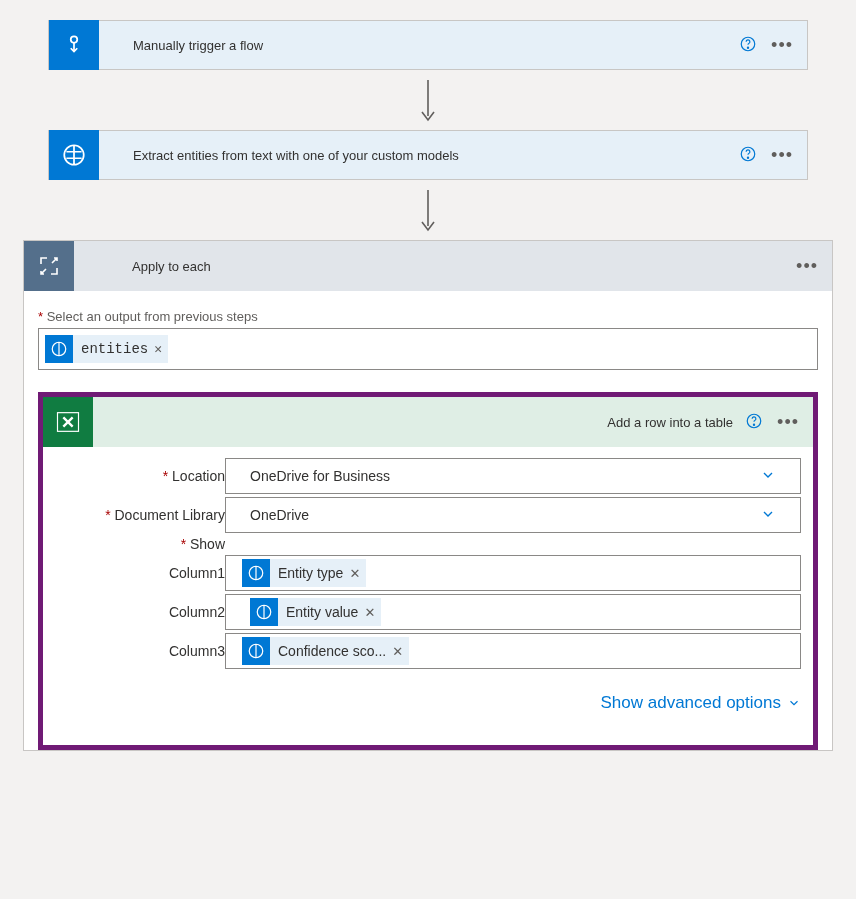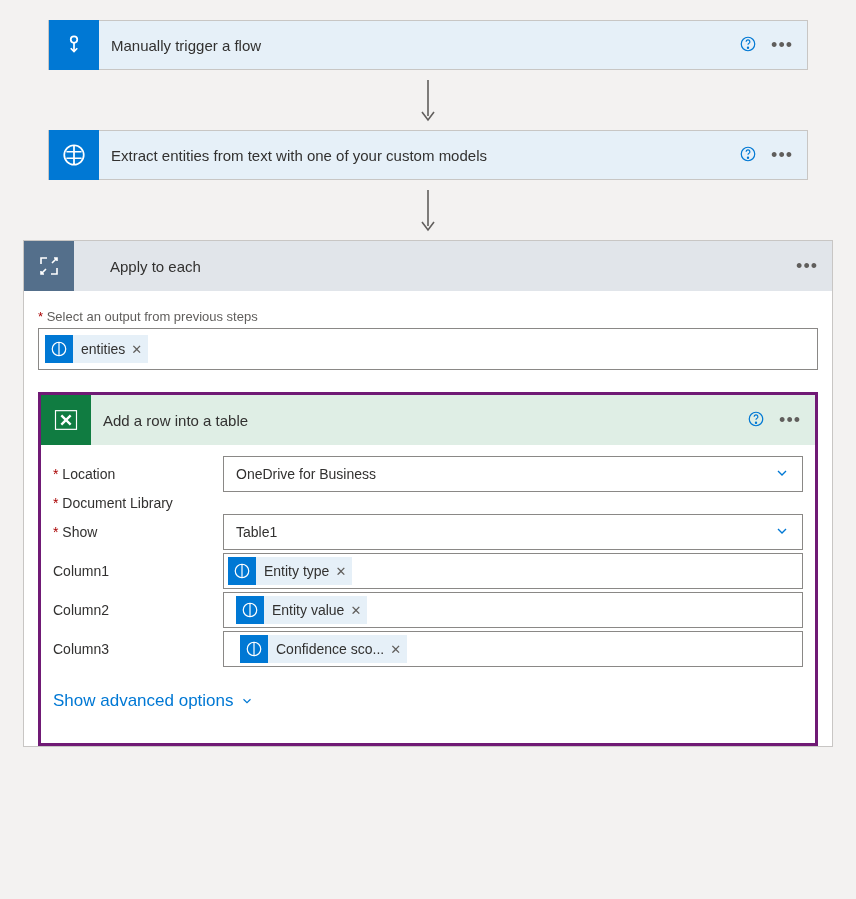--- a/index.html
+++ b/index.html
@@ -27,22 +27,23 @@
     display: flex;
     align-items: center;
     justify-content: center;
     flex-shrink: 0;
     color: #fff;
   }
   .step-icon.blue { background: #0078d4; }
   .step-title {
     flex: 1;
     padding: 0 12px;
-    font-size: 15px;
-    color: #323130;
+    font-size: 13px;
+    color: #323130;
+    margin-left: 22px;
   }
   .step-actions {
     display: flex;
     align-items: center;
     gap: 14px;
     padding-right: 14px;
   }
   .help-icon { color: #0078d4; cursor: pointer; }
   .ellipsis { color: #605e5c; cursor: pointer; font-size: 18px; letter-spacing: 1px; line-height: 1; }
   .arrow-connector {
@@ -76,20 +77,21 @@
   .apply-body { padding: 18px 14px 0 14px; }
   .req-label { font-size: 13px; color: #605e5c; margin-bottom: 4px; }
   .req-ast { color: #a80000; }
   .token-input {
     border: 1px solid #8a8886;
     padding: 6px;
     min-height: 36px;
     display: flex;
     align-items: center;
     gap: 6px;
+    font-family: Liberation Mono, monospace;
   }
   .token {
     display: inline-flex;
     align-items: center;
     background: #e6f0f8;
     height: 28px;
     padding-right: 6px;
     font-size: 14px;
     color: #323130;
   }
@@ -98,21 +100,22 @@
     height: 28px;
     background: #0078d4;
     display: flex;
     align-items: center;
     justify-content: center;
     margin-right: 8px;
   }
   .token-x { margin-left: 6px; cursor: pointer; color: #605e5c; font-size: 13px; }
   .inner-card {
     margin: 22px 0 0 0;
-    border: 3px solid #701a75;
+    border: 5px solid #701a75;
+    text-align: right;
   }
   .inner-header {
     display: flex;
     align-items: center;
     height: 50px;
     background: #dfeee5;
   }
   .inner-icon {
     width: 50px;
     height: 50px;
@@ -132,21 +135,21 @@
     font-size: 14px;
     color: #323130;
     flex-shrink: 0;
   }
   .form-field {
     flex: 1;
     border: 1px solid #8a8886;
     height: 36px;
     display: flex;
     align-items: center;
-    padding: 0 12px;
+    padding: 0 24px;
     justify-content: space-between;
     color: #323130;
     font-size: 14px;
   }
   .chev { color: #0078d4; }
   .folder { color: #0078d4; }
   .adv-link {
     color: #0078d4;
     font-size: 17px;
     padding: 24px 0 20px 0;
@@ -268,36 +271,36 @@
           <div class="form-field">
             <span>OneDrive for Business</span>
             <span class="chev"><svg width="16" height="16" viewBox="0 0 24 24" fill="none" stroke="#0078d4" stroke-width="2">
                   <path d="M6 9 l6 6 l6 -6"></path>
                 </svg></span>
           </div>
         </div>
 
         <div class="form-row">
           <div class="form-label"><span class="req-ast">*</span> <span>Document Library</span></div>
-        </div>
-
-
-        <div class="form-row">
-          <div class="form-label"><span class="req-ast">*</span> <span>Show</span></div>
           <div class="form-field">
-            <span>Table1</span>
+            <span>OneDrive</span>
             <span class="chev"><svg width="16" height="16" viewBox="0 0 24 24" fill="none" stroke="#0078d4" stroke-width="2">
                   <path d="M6 9 l6 6 l6 -6"></path>
                 </svg></span>
           </div>
         </div>
 
+
+        <div class="form-row">
+          <div class="form-label"><span class="req-ast">*</span> <span>Show</span></div>
+        </div>
+
         <div class="form-row">
           <div class="form-label">Column1</div>
-          <div class="form-field" style="padding:4px;justify-content:flex-start">
+          <div class="form-field" style="padding:16px;justify-content:flex-start">
             <span class="token">
               <span class="token-icon">
                   <svg width="18" height="18" viewBox="0 0 24 24" fill="none" stroke="#fff" stroke-width="1.6">
                     <path d="M12 3 a8 8 0 0 0 0 18 M12 3 a8 8 0 0 1 0 18 M12 3 v18"></path>
                   </svg>
                 </span>
               <span>Entity type</span>
               <span class="token-x">✕</span>
             </span>
           </div>

